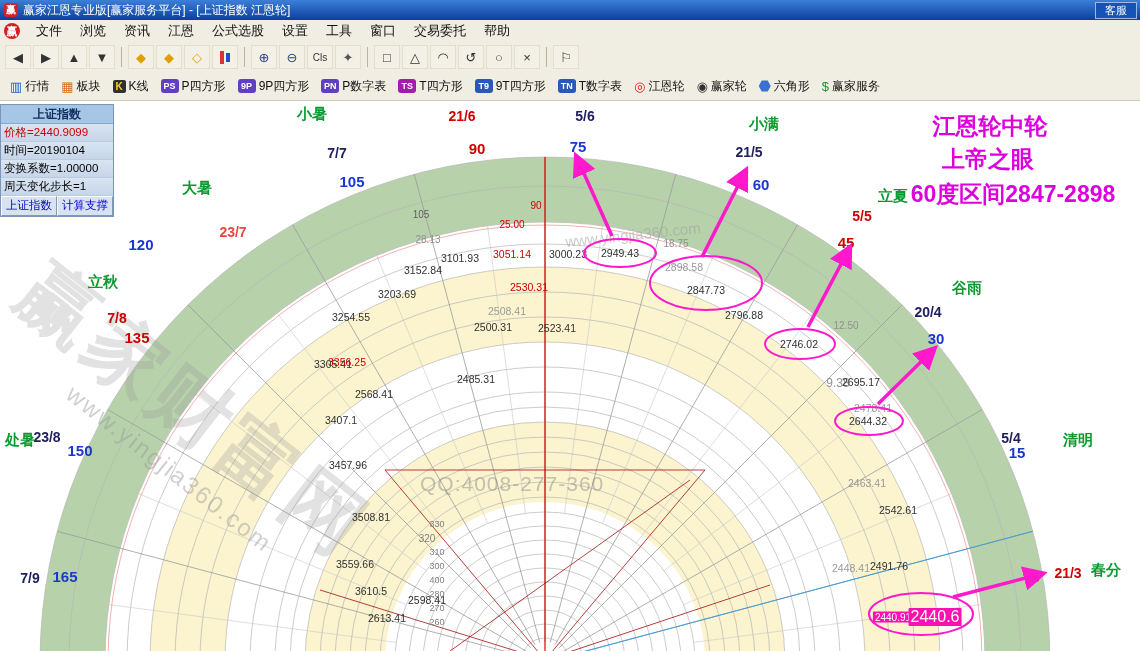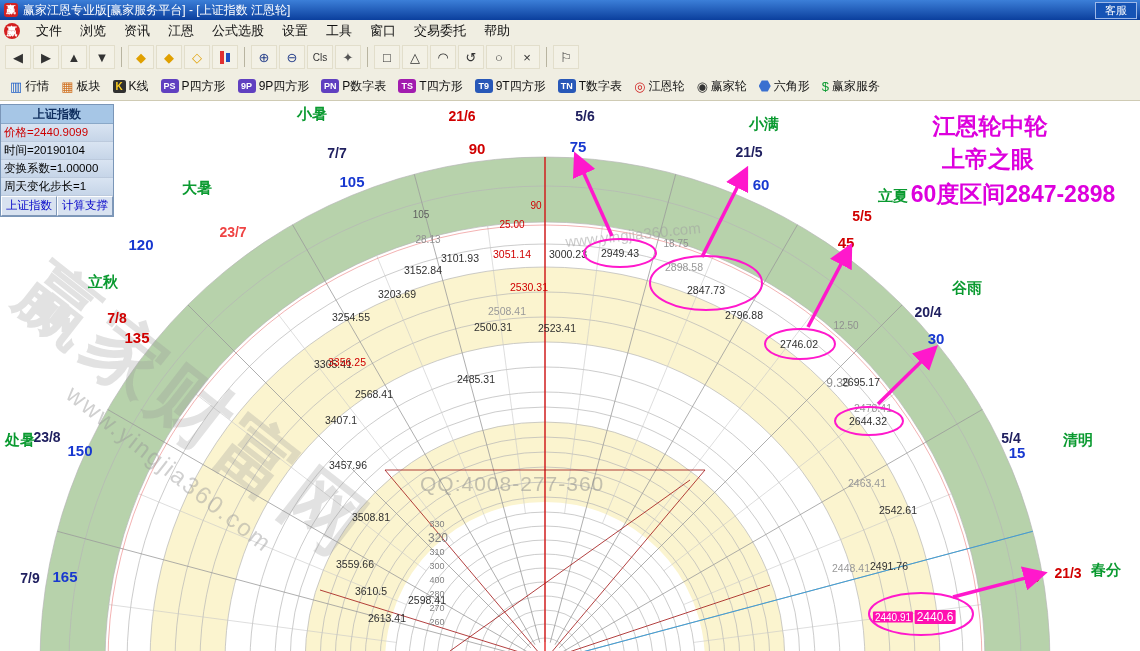--- a/index.html
+++ b/index.html
@@ -182,23 +182,23 @@
     <div class="wnum" style="left: 348px; top: 465px;">3457.96</div>
     <div class="wnum" style="left: 898px; top: 510px;">2542.61</div>
     <div class="wnum" style="left: 371px; top: 517px;">3508.81</div>
     <div class="wnum" style="left: 355px; top: 564px;">3559.66</div>
     <div class="wnum" style="left: 889px; top: 566px;">2491.76</div>
     <div class="wnum" style="left: 851px; top: 568px; color: rgb(153, 153, 153);">2448.41</div>
     <div class="wnum" style="left: 371px; top: 591px;">3610.5</div>
     <div class="wnum" style="left: 387px; top: 618px;">2613.41</div>
     <div class="wnum" style="left: 427px; top: 600px;">2598.41</div>
     <div class="wnum pinkbox" style="left: 893px; top: 617px; color: rgb(255, 255, 255); font-size: 10px;">2440.91</div>
-    <div class="wnum pinkbox" style="left: 935px; top: 617px; color: rgb(255, 255, 255); font-size: 12px;">2440.6</div>
+    <div class="wnum pinkbox" style="left: 935px; top: 617px; color: rgb(255, 255, 255); font-size: 16px;">2440.6</div>
     <div class="wnum" style="left: 437px; top: 524px; color: rgb(128, 128, 128); font-size: 9px;">330</div>
-    <div class="wnum" style="left: 438px; top: 538px; color: rgb(128, 128, 128); font-size: 12px;">320</div>
+    <div class="wnum" style="left: 427px; top: 538px; color: rgb(128, 128, 128); font-size: 10px;">320</div>
     <div class="wnum" style="left: 437px; top: 552px; color: rgb(128, 128, 128); font-size: 9px;">310</div>
     <div class="wnum" style="left: 437px; top: 566px; color: rgb(128, 128, 128); font-size: 9px;">300</div>
     <div class="wnum" style="left: 437px; top: 580px; color: rgb(128, 128, 128); font-size: 9px;">400</div>
     <div class="wnum" style="left: 437px; top: 594px; color: rgb(128, 128, 128); font-size: 9px;">280</div>
     <div class="wnum" style="left: 437px; top: 608px; color: rgb(128, 128, 128); font-size: 9px;">270</div>
     <div class="wnum" style="left: 437px; top: 622px; color: rgb(128, 128, 128); font-size: 9px;">260</div>
     <div class="olabel" style="left: 477px; top: 148px; color: rgb(208, 0, 0); font-size: 15px;">90</div>
     <div class="olabel" style="left: 578px; top: 146px; color: rgb(24, 56, 208); font-size: 15px;">75</div>
     <div class="olabel" style="left: 761px; top: 184px; color: rgb(24, 56, 208); font-size: 15px;">60</div>
     <div class="olabel" style="left: 846px; top: 242px; color: rgb(208, 0, 0); font-size: 15px;">45</div>

